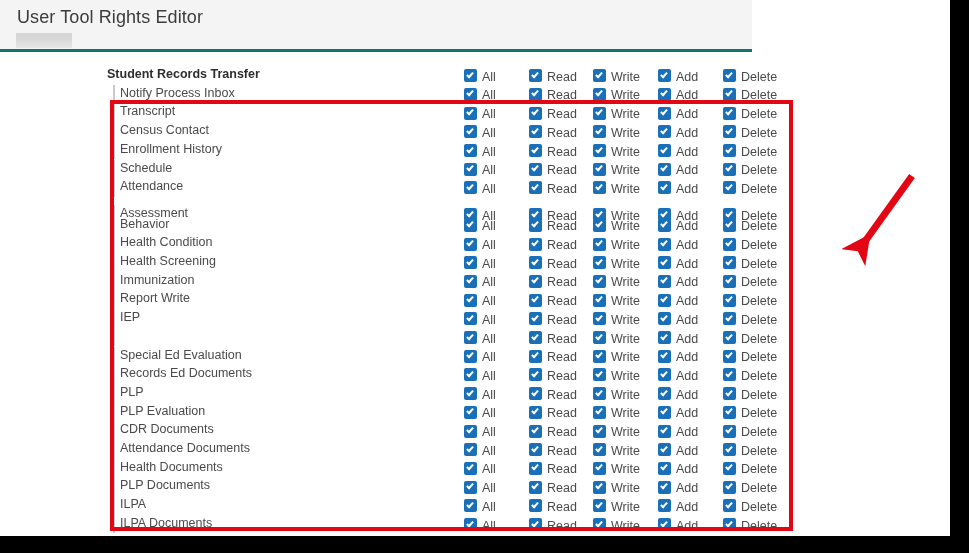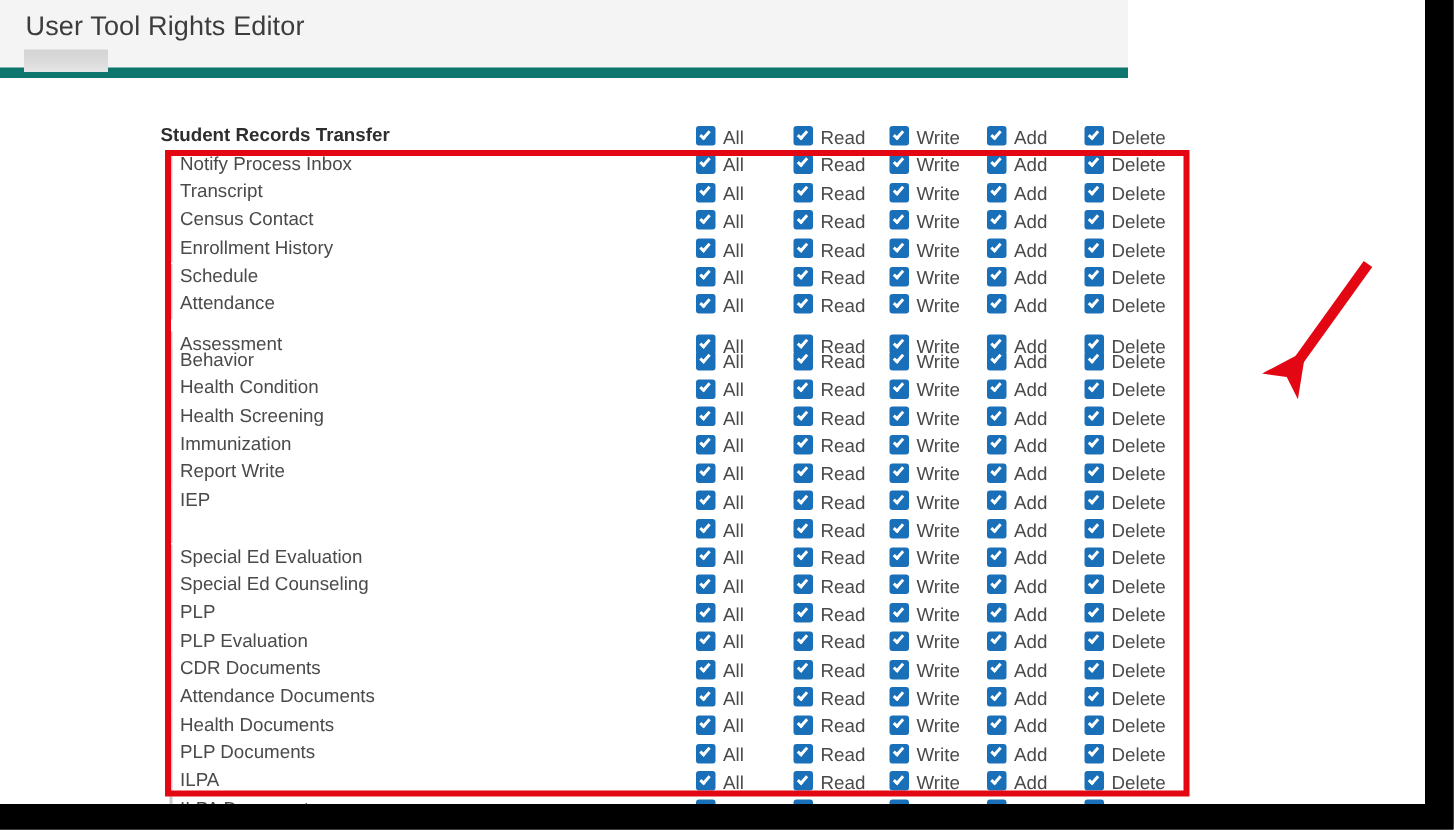--- a/index.html
+++ b/index.html
@@ -28,21 +28,21 @@
   }
 
   
   #header-bar {
     position: absolute;
     left: 0;
     top: 0;
     width: 752px;
     height: 52px;
     background: #f4f4f4;
-    border-bottom: 7px solid #0f766e;
+    border-bottom: 3px solid #0f766e;
     box-sizing: border-box;
   }
   #page-title {
     position: absolute;
     left: 17px;
     top: 7px;
     font-size: 18px;
     color: #3c3c3c;
     letter-spacing: 0.1px;
     white-space: nowrap;
@@ -65,21 +65,20 @@
     height: 483px;
     background: #ffffff;
   }
 
   .rights-row {
     position: absolute;
     left: 0;
     width: 932px;
     height: 18.7px;
     white-space: nowrap;
-    margin-top: 16px;
   }
 
   .row-label {
     position: absolute;
     top: 1px;
     font-size: 12.5px;
     color: #4a4a4a;
     white-space: nowrap;
   }
   .row-label.parent {
@@ -310,21 +309,21 @@
         <div class="tree-line"></div>
         <div class="row-label child">Special Ed Evaluation</div>
         <div class="perm-cell c0"><span class="cbx"></span><span class="perm-label">All</span></div>
         <div class="perm-cell c1"><span class="cbx"></span><span class="perm-label">Read</span></div>
         <div class="perm-cell c2"><span class="cbx"></span><span class="perm-label">Write</span></div>
         <div class="perm-cell c3"><span class="cbx"></span><span class="perm-label">Add</span></div>
         <div class="perm-cell c4"><span class="cbx"></span><span class="perm-label">Delete</span></div>
       </div>
       <div class="rights-row" style="top: 312.2px;">
         <div class="tree-line"></div>
-        <div class="row-label child">Special Ed Counseling</div>
+        <div class="row-label child">Records Ed Documents</div>
         <div class="perm-cell c0"><span class="cbx"></span><span class="perm-label">All</span></div>
         <div class="perm-cell c1"><span class="cbx"></span><span class="perm-label">Read</span></div>
         <div class="perm-cell c2"><span class="cbx"></span><span class="perm-label">Write</span></div>
         <div class="perm-cell c3"><span class="cbx"></span><span class="perm-label">Add</span></div>
         <div class="perm-cell c4"><span class="cbx"></span><span class="perm-label">Delete</span></div>
       </div>
       <div class="rights-row" style="top: 330.9px;">
         <div class="tree-line"></div>
         <div class="row-label child">PLP</div>
         <div class="perm-cell c0"><span class="cbx"></span><span class="perm-label">All</span></div>

